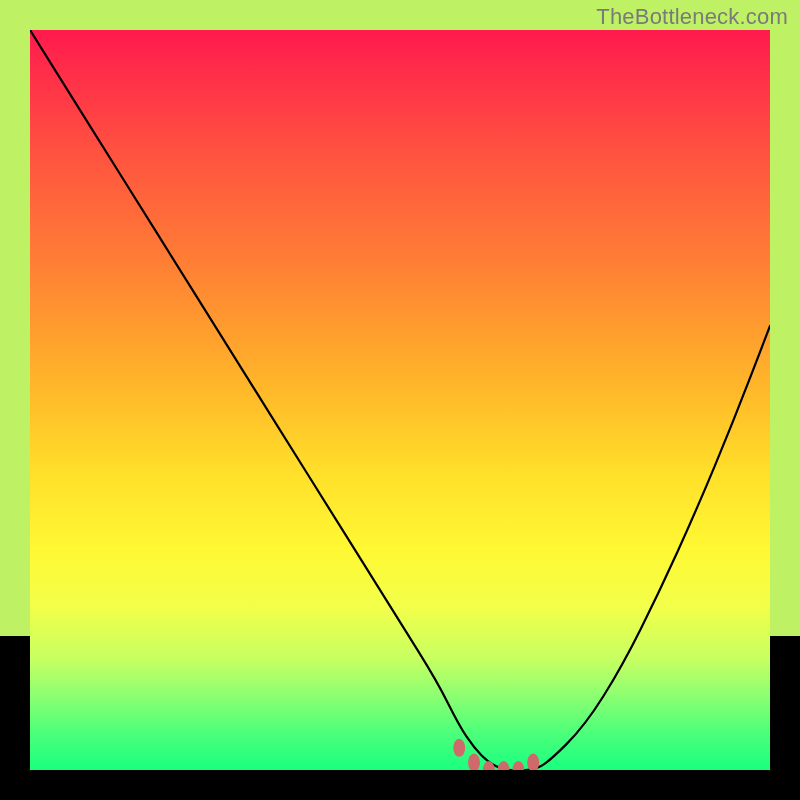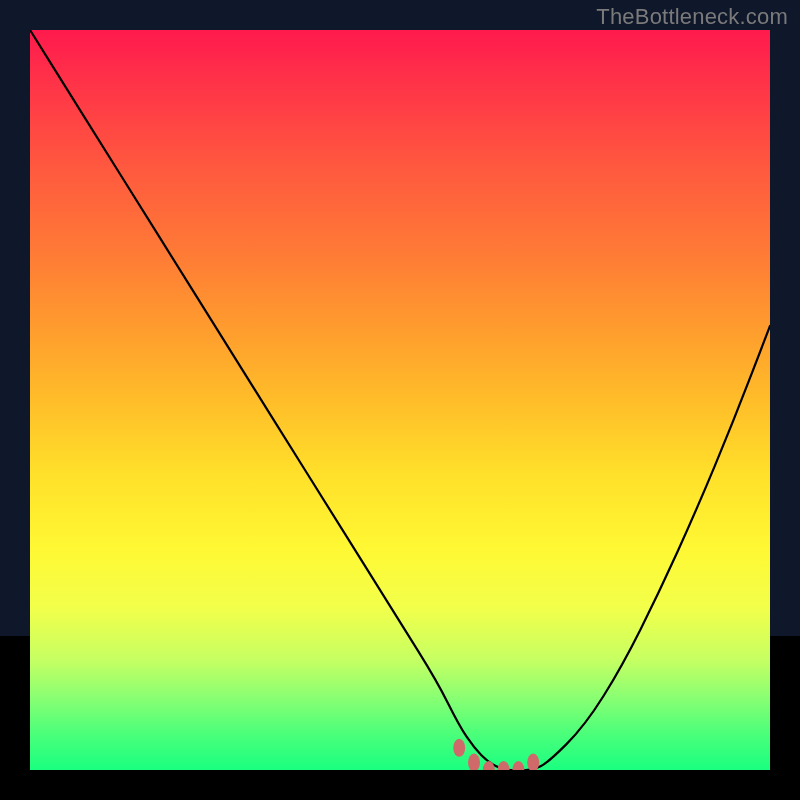--- a/index.html
+++ b/index.html
@@ -7,21 +7,21 @@
     padding: 0;
     width: 800px;
     height: 800px;
     background: #000;
     font-family: Arial, Helvetica, sans-serif;
   }
   .outer {
     position: relative;
     width: 800px;
     height: 636px;
-    background: #0f172a;
+    background: #bef264;
   }
   .plot-frame {
     position: absolute;
     left: 30px;
     top: 30px;
     width: 740px;
     height: 740px;
     overflow: hidden;
   }
   

